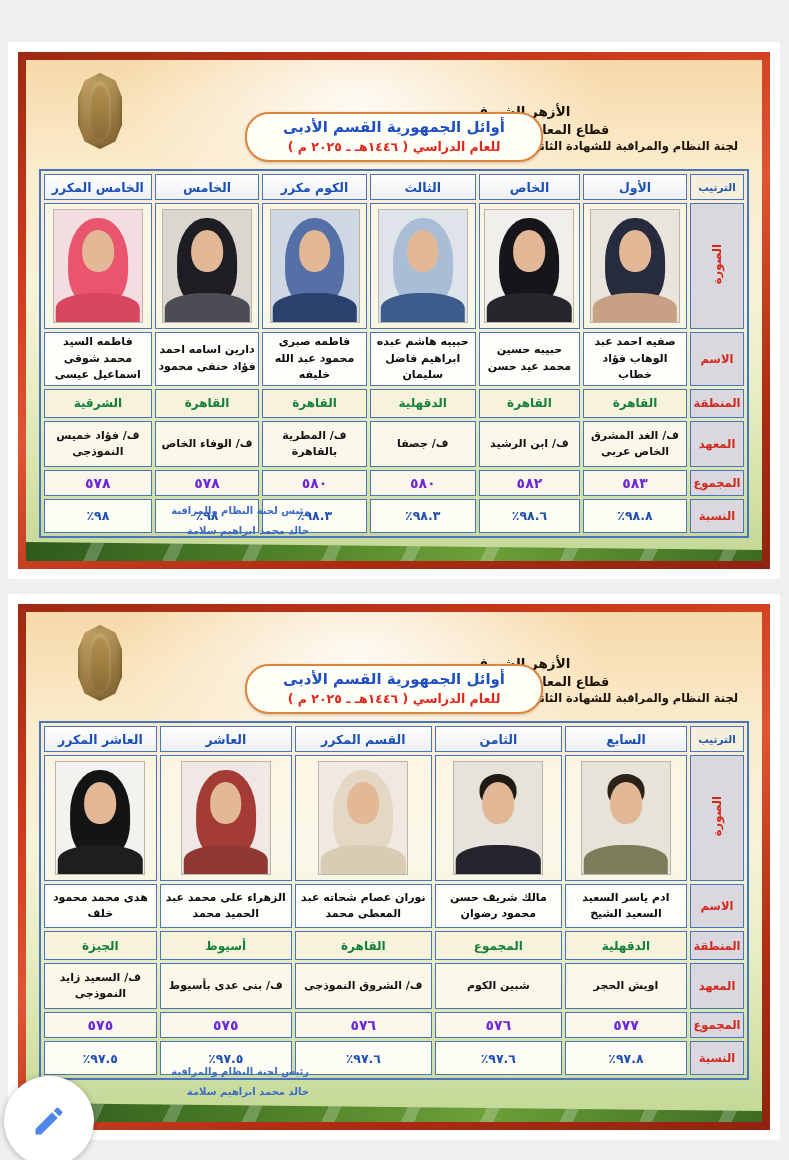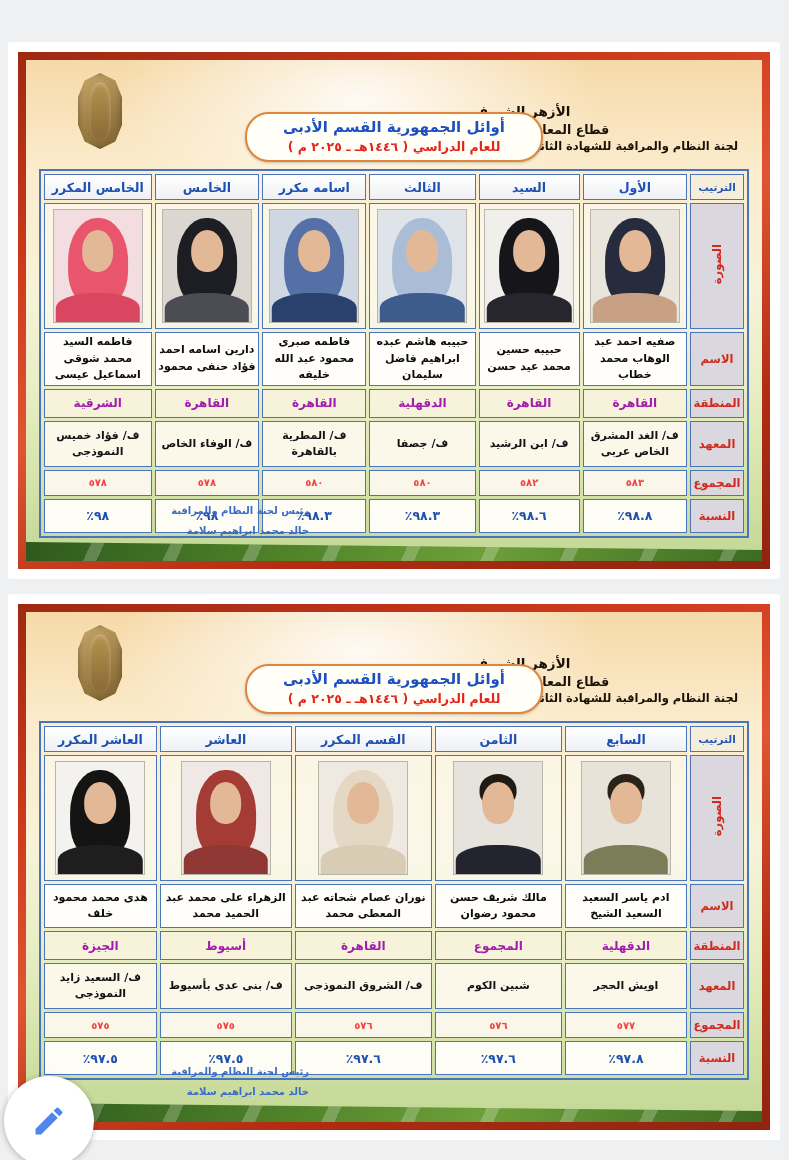--- a/index.html
+++ b/index.html
@@ -36,23 +36,23 @@
   table.results{direction:rtl;margin:7px auto 0;border-collapse:separate;border-spacing:3px;
     border:2px solid #4a74c0;width:calc(100% - 26px);}
   table.results th,table.results td{border:1.5px solid #4a74c0;font-weight:bold;text-align:center;
     vertical-align:middle;padding:1px 2px;}
   th.lbl{width:48px;background:#dad8de;color:#d3281c;font-size:11.5px;}
   th.lbl-rank{background:#f5eedb;color:#2257b5;font-size:10.5px;}
   .vert{writing-mode:vertical-rl;transform:rotate(180deg);letter-spacing:1px;display:inline-block;}
   th.rankhead{background:linear-gradient(#ffffff,#eef0f4);color:#1d50b5;font-size:12.5px;height:22px;}
   td.photo-cell{background:rgba(255,255,255,.42);height:122px;}
   td.name-cell{background:#fffefb;font-size:11px;height:40px;color:#0c0c10;line-height:1.5;}
-  td.region-cell{background:#f7f2da;font-size:12px;height:25px;color:#a21caf;}
+  td.region-cell{background:#f7f2da;font-size:12px;height:25px;color:#15803d;}
   td.inst-cell{background:#fbf8ea;font-size:11px;height:42px;line-height:1.45;color:#121215;}
-  td.total-cell{background:#faf7ea;color:#ef4444;font-size:10px;height:22px;}
+  td.total-cell{background:#faf7ea;color:#6d28d9;font-size:14px;height:22px;}
   td.pct-cell{background:#fdfcf5;color:#2050b0;font-size:12.5px;height:30px;}
   .num{direction:ltr;unicode-bidi:bidi-override;display:inline-block;}
   .photo{width:88px;height:112px;margin:3px auto;background:var(--pbg);border:1px solid #b9b4ac;
     position:relative;overflow:hidden;}
   .p-scarf{position:absolute;left:50%;transform:translateX(-50%);top:7%;width:68%;height:80%;
     background:var(--scarf);border-radius:48% 48% 40% 40%;}
   .p-scarf.hair{top:11%;width:42%;height:28%;border-radius:50% 50% 42% 42%;}
   .p-face{position:absolute;left:50%;transform:translateX(-50%);top:18%;width:36%;height:37%;
     background:#e3b896;border-radius:50% 50% 46% 46%;}
   .p-body{position:absolute;left:50%;transform:translateX(-50%);bottom:-4%;width:96%;height:30%;
@@ -84,23 +84,23 @@
       </div>
       <div class="title-box">
         <div class="title">أوائل الجمهورية القسم الأدبى</div>
         <div class="subtitle">للعام الدراسي ( ١٤٤٦هـ ـ ٢٠٢٥ م )</div>
       </div>
       <table class="results">
           <tbody>
             <tr>
               <th class="lbl lbl-rank">الترتيب</th>
               <th class="rankhead">الأول</th>
-              <th class="rankhead">السيد</th>
+              <th class="rankhead">الخاص</th>
               <th class="rankhead">الثالث</th>
-              <th class="rankhead">اسامه مكرر</th>
+              <th class="rankhead">الكوم مكرر</th>
               <th class="rankhead">الخامس</th>
               <th class="rankhead">الخامس المكرر</th>
             </tr>
             <tr>
               <th class="lbl lbl-photo"><span class="vert">الصورة</span></th>
               <td class="photo-cell">
                 <div class="photo" style="--pbg:#e9e5dc;--scarf:#262b3e;--shirt:#c8a184">
                   <div class="p-scarf"></div>
                   <div class="p-face"></div>
                   <div class="p-body"></div>
@@ -137,21 +137,21 @@
               <td class="photo-cell">
                 <div class="photo" style="--pbg:#f3dde0;--scarf:#e8556d;--shirt:#d8465f">
                   <div class="p-scarf"></div>
                   <div class="p-face"></div>
                   <div class="p-body"></div>
                 </div>
               </td>
             </tr>
             <tr>
               <th class="lbl ">الاسم</th>
-              <td class="name-cell">صفيه احمد عبد الوهاب محمد خطاب</td>
+              <td class="name-cell">صفيه احمد عبد الوهاب فؤاد خطاب</td>
               <td class="name-cell">حبيبه حسين محمد عيد حسن</td>
               <td class="name-cell">حبيبه هاشم عبده ابراهيم فاضل سليمان</td>
               <td class="name-cell">فاطمه صبرى محمود عبد الله خليفه</td>
               <td class="name-cell">دارين اسامه احمد فؤاد حنفى محمود</td>
               <td class="name-cell">فاطمه السيد محمد شوقى اسماعيل عيسى</td>
             </tr>
             <tr>
               <th class="lbl ">المنطقة</th>
               <td class="region-cell">القاهرة</td>
               <td class="region-cell">القاهرة</td>

